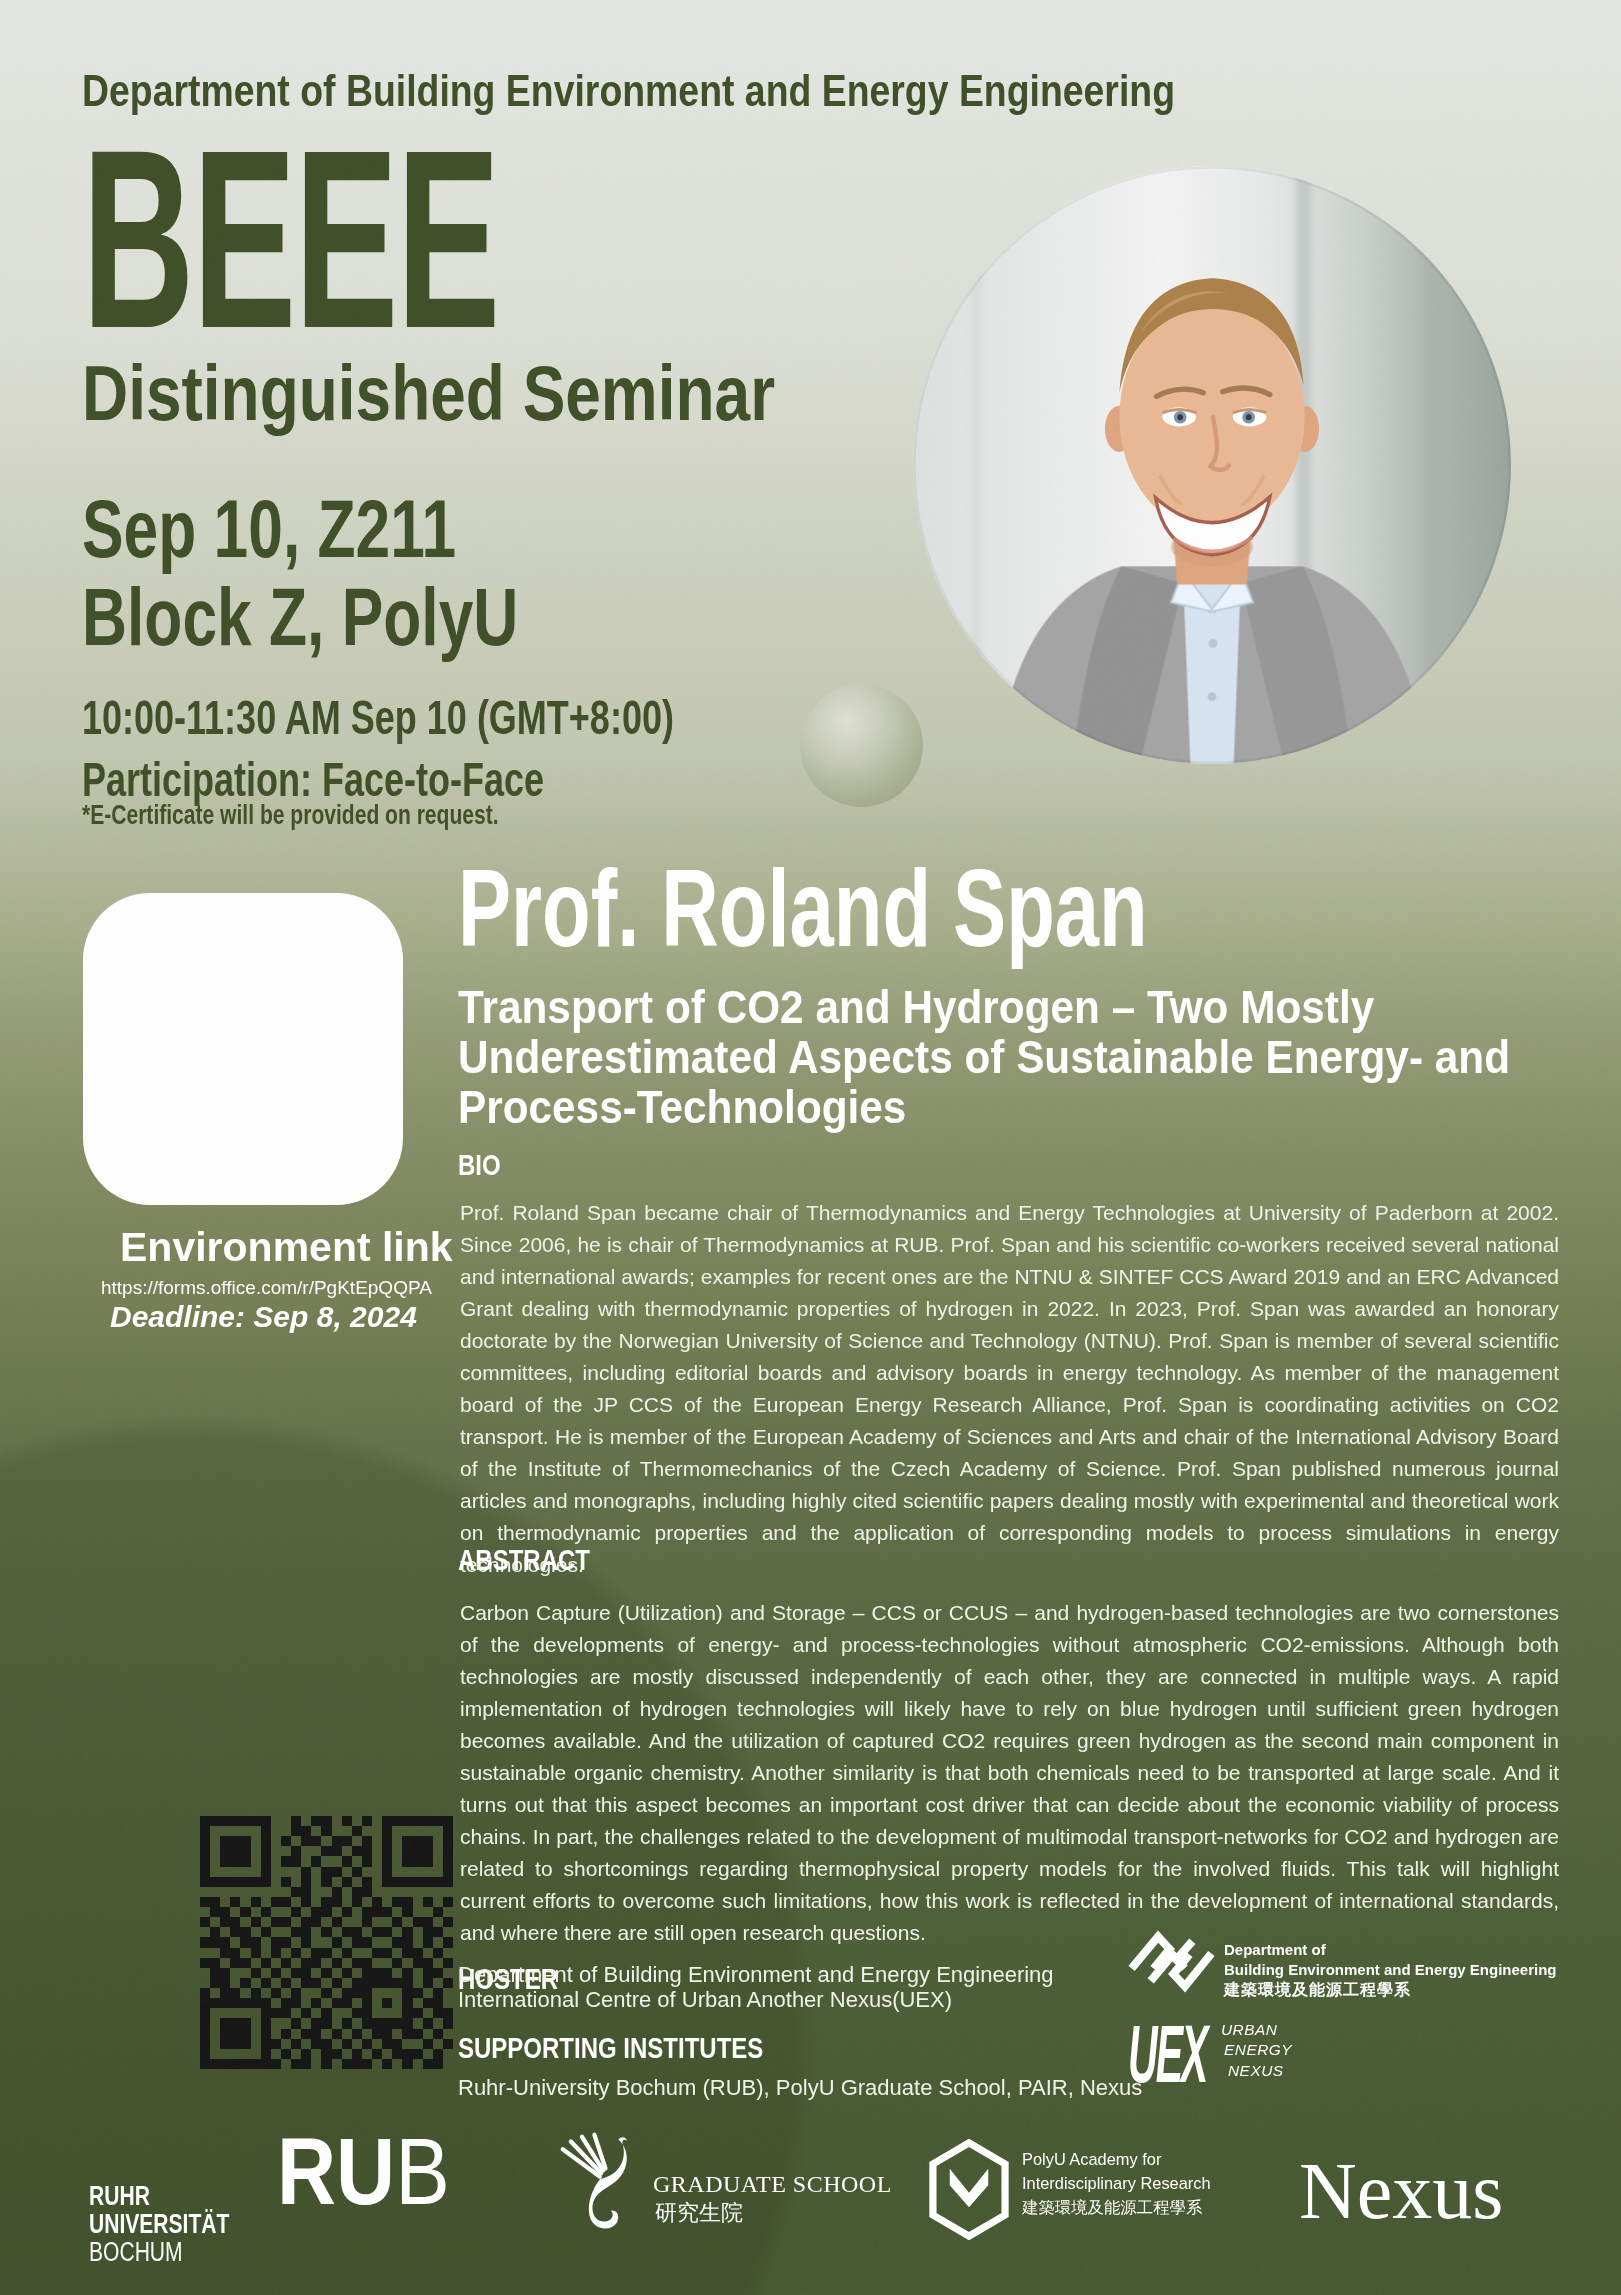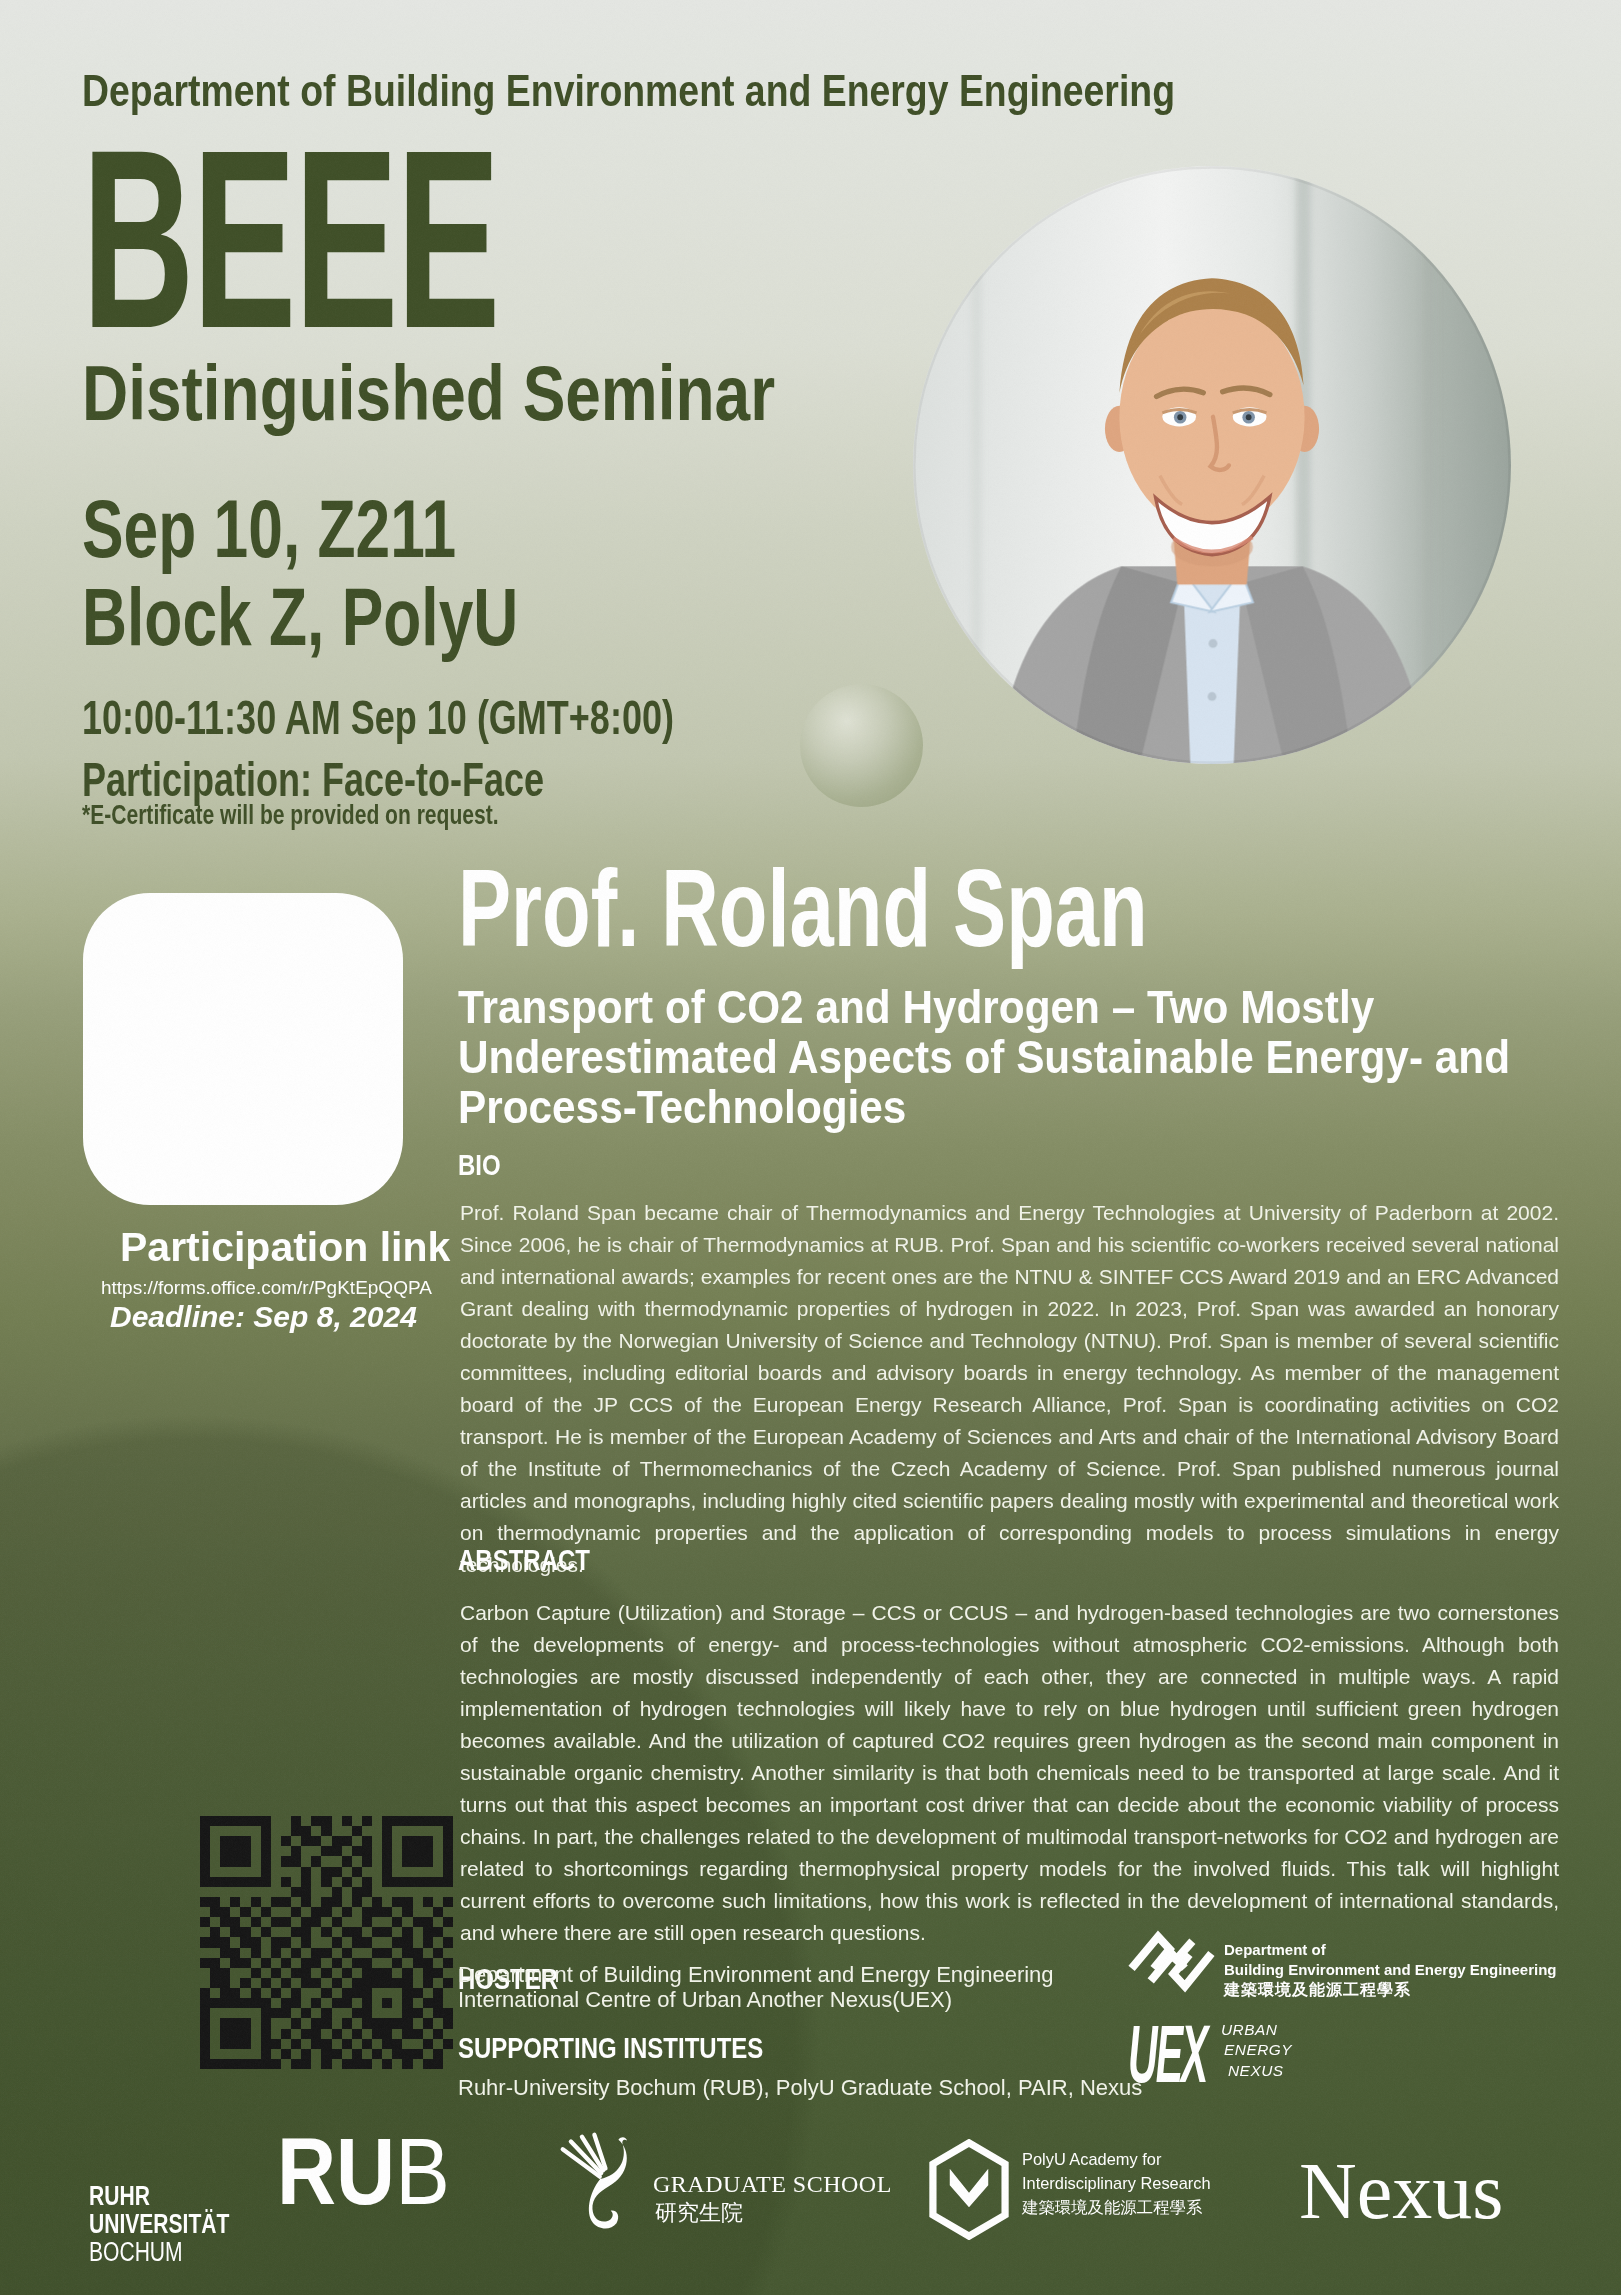--- a/index.html
+++ b/index.html
@@ -799,21 +799,21 @@
         <div></div>
         <div class="on"></div>
         <div></div>
         <div class="on"></div>
         <div></div>
         <div class="on"></div>
         <div class="on"></div>
         <div></div>
       </div>
   </div>
-  <div class="abs white b reg-label">Participation link</div>
+  <div class="abs white b reg-label">Environment link</div>
   <div class="abs white reg-url">https://forms.office.com/r/PgKtEpQQPA</div>
   <div class="abs white b deadline">Deadline: Sep 8, 2024</div>
 
   <div class="abs white b spk-name"><span class="cond">Prof. Roland Span</span></div>
   <div class="abs white b talk">
     <span class="cond">
       <span>Transport of CO2 and Hydrogen – Two Mostly</span><br>
       <span>Underestimated Aspects of Sustainable Energy- and</span><br>
       <span>Process-Technologies</span>
     </span>

